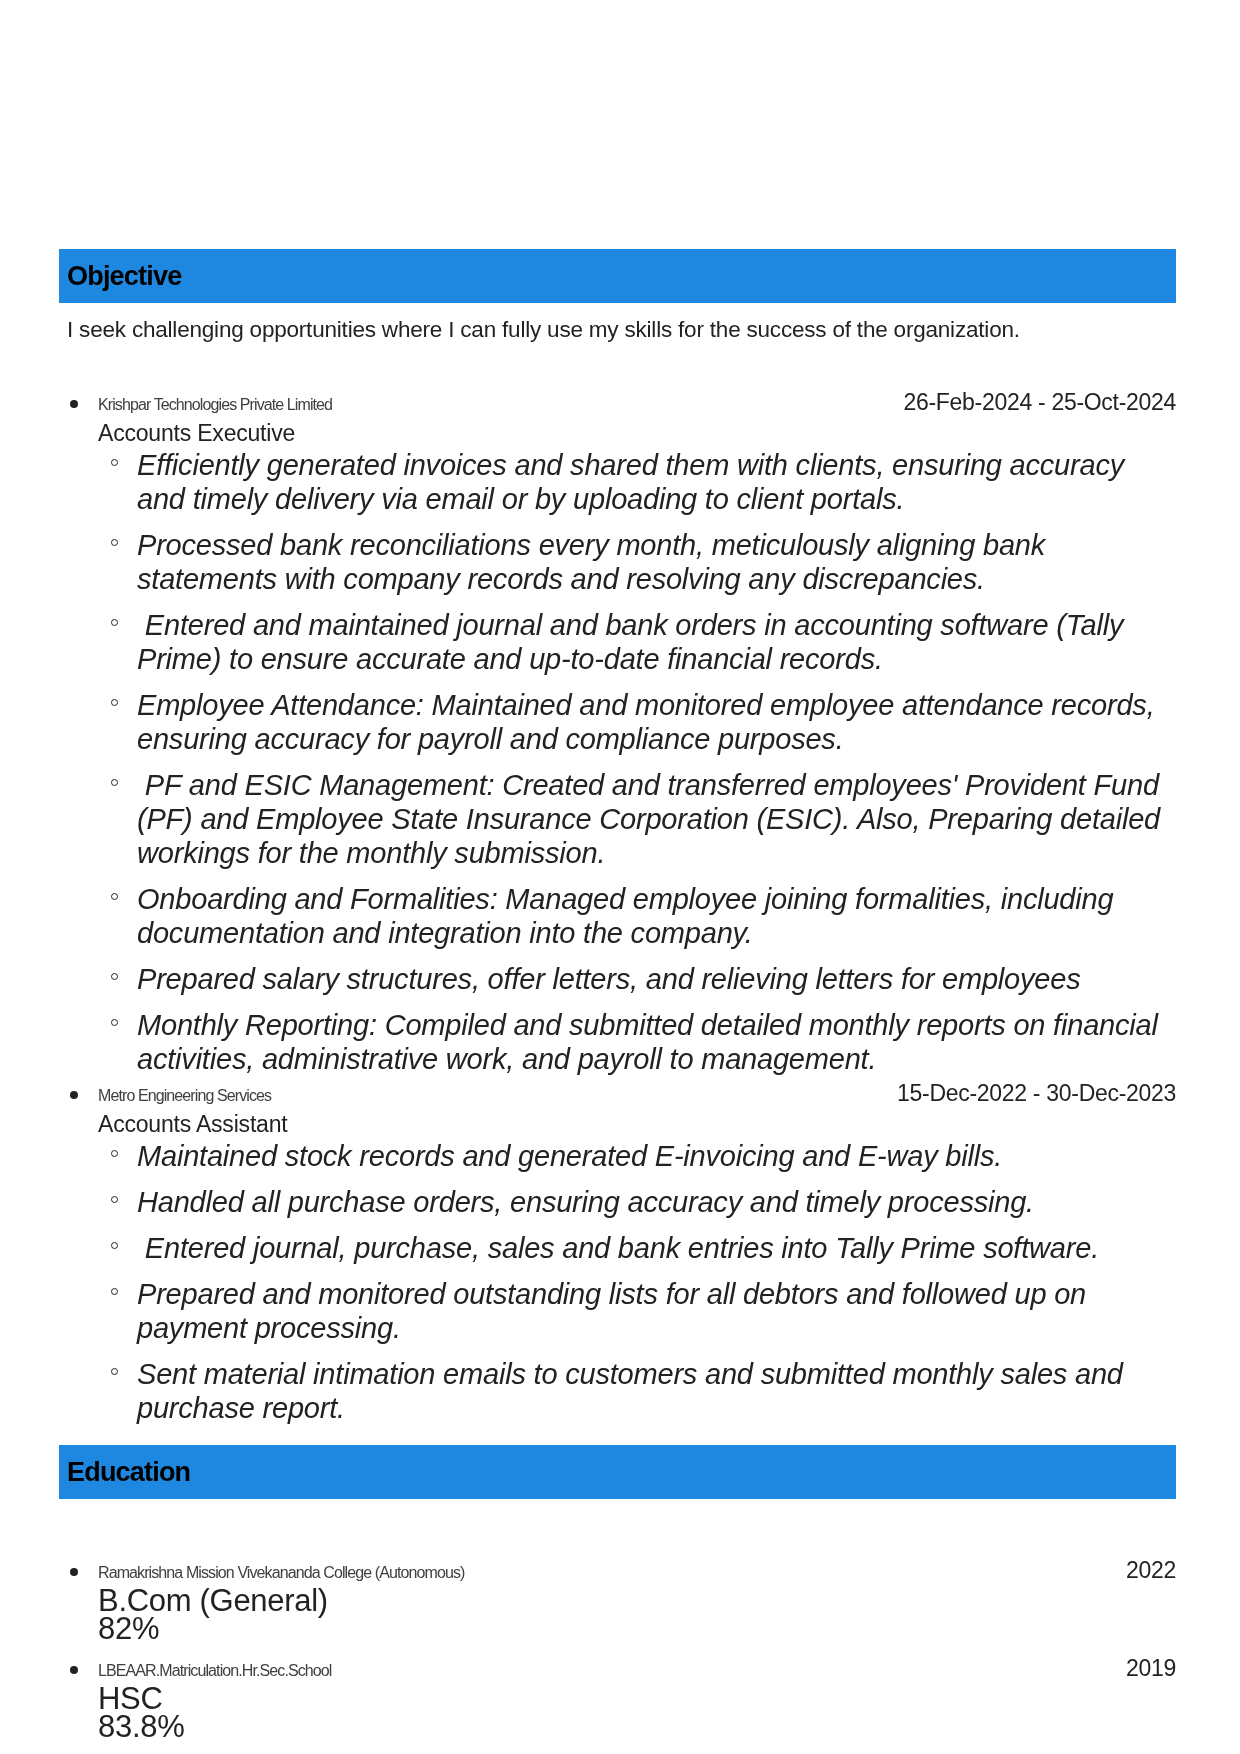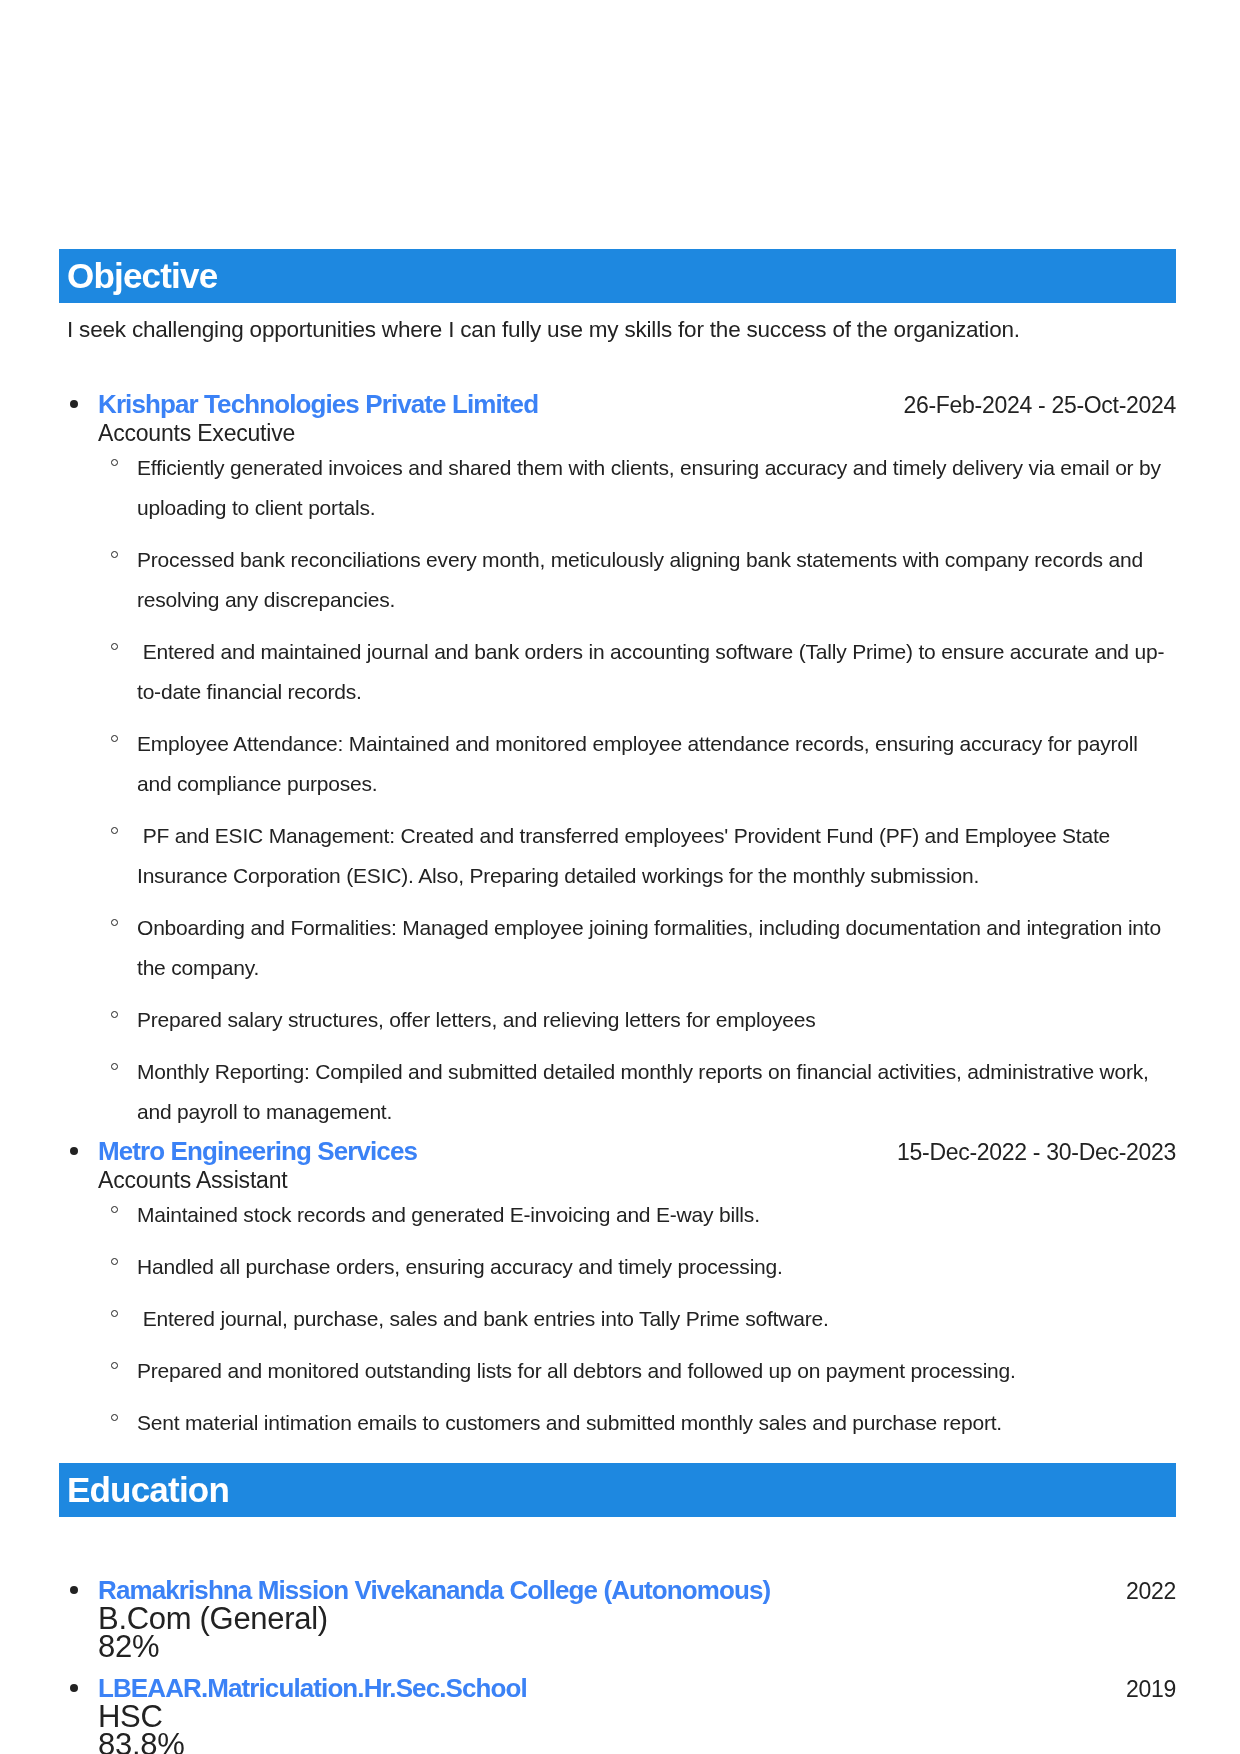--- a/index.html
+++ b/index.html
@@ -1,34 +1,34 @@
 <!DOCTYPE html>
 <html><head>
   <meta charset="utf-8">
   <style>
     html, body { margin: 0; padding: 0; background: #ffffff; }
     body { width: 1240px; height: 1754px; position: relative; overflow: hidden;
            font-family: "Liberation Sans", sans-serif; color: #222222; }
     .page { position: absolute; left: 59px; top: 249px; width: 1117px; }
     .section-header { background: #1e88e0; height: 54px; display: flex; align-items: center;
                       padding-left: 8px; box-sizing: border-box; }
-    .section-header span { color: #ffffff; font-size: 35px; font-weight: bold; letter-spacing: -0.8px; }
+    .section-header span { color: #000000; font-size: 27px; font-weight: bold; letter-spacing: -0.8px; }
     .objective-text { font-size: 22.5px; padding: 14px 0 0 8px; height: 70px; box-sizing: border-box;
                       letter-spacing: -0.2px; }
     .entries { list-style: none; margin: 0; padding: 0; }
     .entry { position: relative; padding-left: 39px; }
     .entry-bullet { position: absolute; left: 11px; top: 11px; width: 8px; height: 8px; border-radius: 50%;
                     background: #222222; }
     .entry-head { display: flex; justify-content: space-between; align-items: baseline; height: 30px; }
-    .entry-title { color: #3b82f6; font-size: 26px; font-weight: bold; letter-spacing: -0.9px; }
+    .entry-title { color: #404040; font-size: 16px; font-weight: normal; letter-spacing: -0.9px; }
     .entry-date { font-size: 23px; letter-spacing: -0.3px; }
     .entry-role { font-size: 23px; line-height: 29px; letter-spacing: -0.2px; }
     .subs { list-style: none; margin: 0; padding: 0; }
-    .sub { position: relative; padding-left: 39px; font-size: 21px; line-height: 40px;
-           margin-bottom: 12px; letter-spacing: -0.2px; padding-right: 10px; }
+    .sub { position: relative; padding-left: 39px; font-size: 29px; line-height: 34px;
+           margin-bottom: 12px; letter-spacing: -0.2px; padding-right: 10px; font-style: italic; }
     .sub-bullet { position: absolute; left: 13px; top: 11px; width: 5px; height: 5px; border-radius: 50%;
                   border: 1.6px solid #222222; }
     .exp-list { padding-top: 16px; }
     .edu-list { padding-top: 18px; margin-top: 40px; }
     .edu-entry { margin-bottom: 12px; }
     .edu-line { font-size: 31px; line-height: 28px; letter-spacing: -0.3px; }
   </style>
 </head>
 <body>
 

